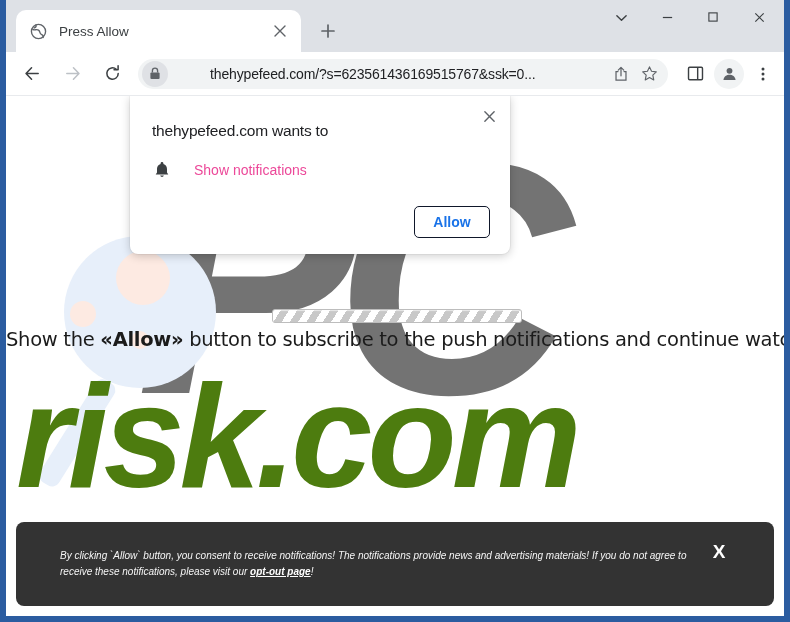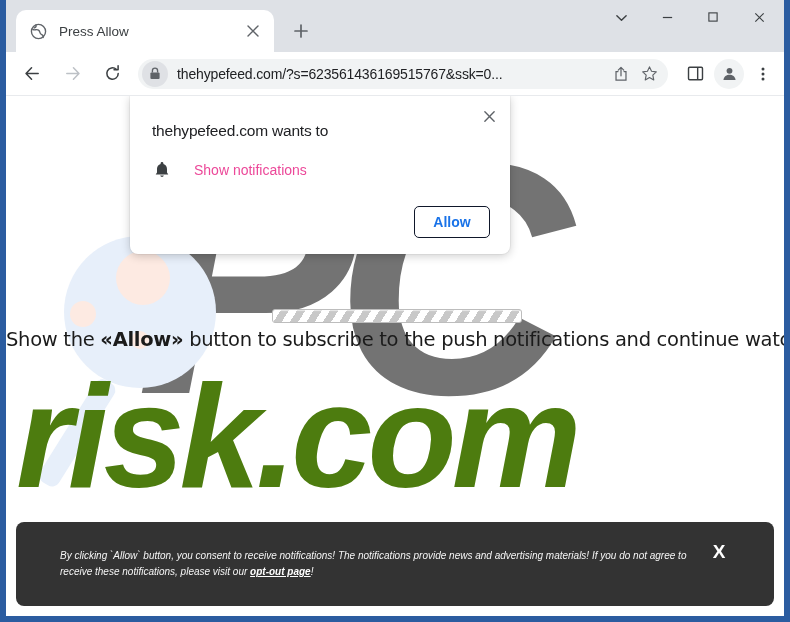--- a/index.html
+++ b/index.html
@@ -25,21 +25,21 @@
     height: 52px;
     background: #dee1e6;
     display: flex;
     align-items: flex-end;
   }
   #tab-list { display: flex; align-items: flex-end; padding-left: 10px; }
 
   .tab {
     position: relative;
     display: flex; align-items: center;
-    width: 258px; height: 42px;
+    width: 285px; height: 42px;
     background: #ffffff;
     border-radius: 10px 10px 0 0;
     padding: 0 10px 0 14px;
   }
   .tab-favicon { width: 17px; height: 17px; flex: 0 0 17px; margin-right: 12px; }
   .tab-title {
     flex: 1 1 auto;
     font-size: 13.5px;
     color: #3c4043;
     white-space: nowrap; overflow: hidden; text-overflow: ellipsis;
@@ -86,20 +86,21 @@
 
   #omnibox {
     flex: 1 1 auto;
     display: flex; align-items: center;
     height: 30px;
     margin: 0 8px 0 6px;
     background: #f1f3f4;
     border-radius: 16px;
     padding: 0 6px 0 4px;
     min-width: 0;
+    gap: 33px;
   }
   #site-info-btn {
     width: 26px; height: 26px; flex: 0 0 26px;
     display: flex; align-items: center; justify-content: center;
     background: #dfe1e5;
     border-radius: 50%;
   }
   #omnibox-url {
     flex: 1 1 auto;
     font-size: 14px;

